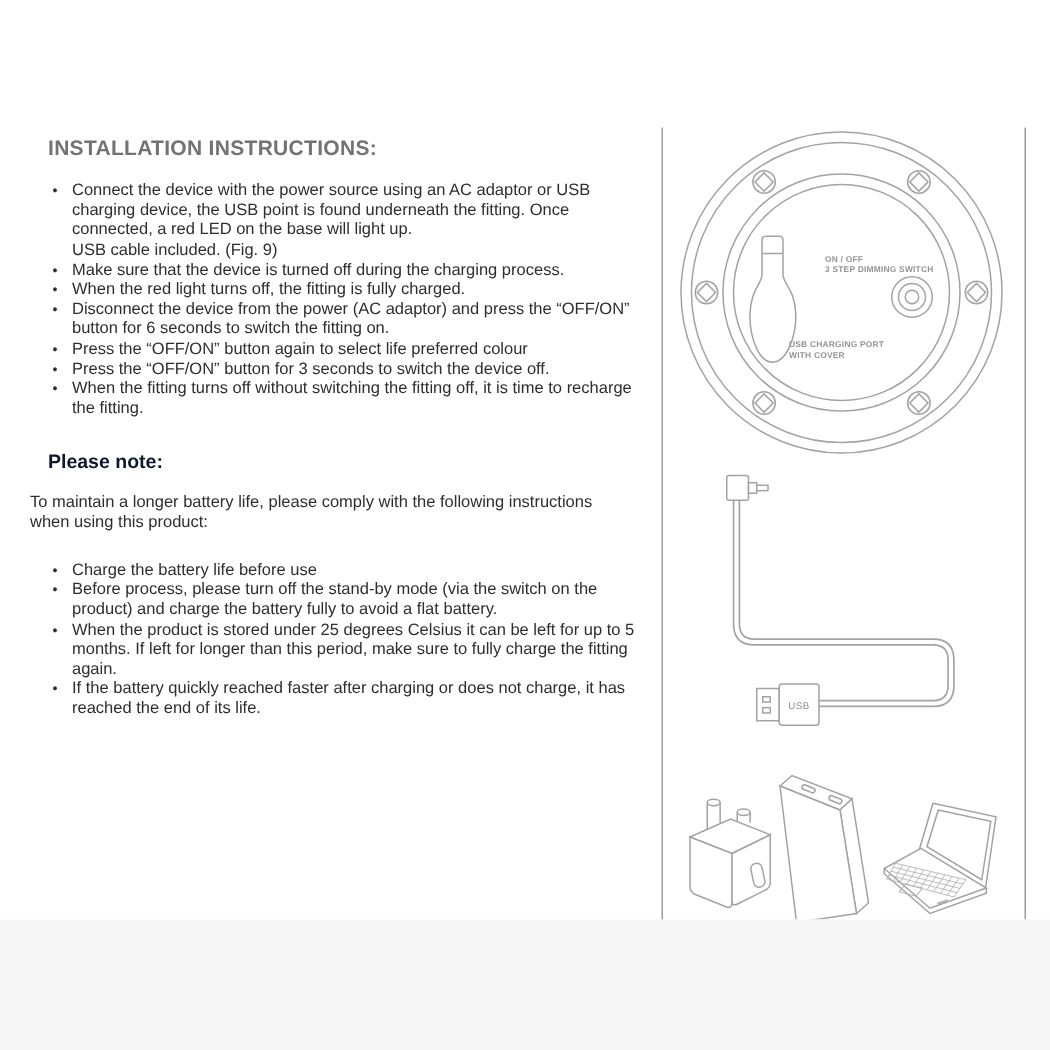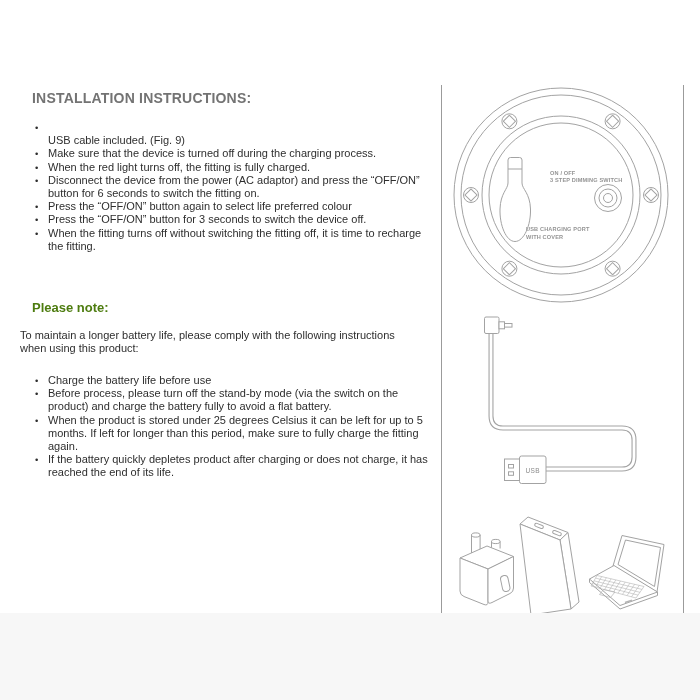--- a/index.html
+++ b/index.html
@@ -7,21 +7,21 @@
     width:700px;height:700px;position:relative;background:#ffffff;
     font-family:"Liberation Sans", sans-serif;color:#2e2e2e;overflow:hidden;
   }
   .abs{position:absolute;}
   
   .h1{
     left:32px;top:90px;font-size:14px;font-weight:bold;color:#737373;
     letter-spacing:0.2px;
   }
   .h2{
-    left:32px;top:300px;font-size:13px;font-weight:bold;color:#4d7c0f;
+    left:32px;top:300px;font-size:13px;font-weight:bold;color:#0f172a;
   }
   .intro{
     left:20px;top:329px;width:388px;font-size:11px;line-height:13.2px;
   }
   .list{left:32px;width:404px;font-size:11px;line-height:13.2px;}
   .list1{top:121px;}
   .list2{top:374px;}
   .li{display:flex;}
   .dot{width:16px;flex:0 0 16px;padding-left:3px;font-size:9.5px;line-height:13.2px;box-sizing:border-box;}
   .txt{width:388px;}
@@ -44,21 +44,21 @@
   }
 </style>
 </head>
 <body>
 
 <div class="abs h1">INSTALLATION INSTRUCTIONS:</div>
 
 <div class="abs list list1">
   <div class="li">
     <span class="dot">•</span>
-    <span class="txt"><br>
+    <span class="txt"><span>Connect the device with the power source using an AC adaptor or USB charging device, the USB point is found underneath the fitting. Once connected, a red LED on the base will light up.</span><br>
     <span>USB cable included. (Fig. 9)</span></span>
   </div>
   <div class="li">
     <span class="dot">•</span>
     <span class="txt">Make sure that the device is turned off during the charging process.</span>
   </div>
   <div class="li">
     <span class="dot">•</span>
     <span class="txt">When the red light turns off, the fitting is fully charged.</span>
   </div>
@@ -92,21 +92,21 @@
   <div class="li">
     <span class="dot">•</span>
     <span class="txt"><span class="bseg">Before process</span><span>, please turn off the stand-by mode (via the switch on the product) and charge the battery fully to avoid a flat battery.</span></span>
   </div>
   <div class="li">
     <span class="dot">•</span>
     <span class="txt">When the product is stored under 25 degrees Celsius it can be left for up to 5 months. If left for longer than this period, make sure to fully charge the fitting again.</span>
   </div>
   <div class="li">
     <span class="dot">•</span>
-    <span class="txt"><span class="bseg">If the battery quickly depletes product after charging or does not</span><span> charge, it has reached the end of its life.</span></span>
+    <span class="txt"><span class="bseg">If the battery quickly reached faster after charging or does not</span><span> charge, it has reached the end of its life.</span></span>
   </div>
 </div>
 
 <div class="abs panel">
   <svg width="241" height="528" viewBox="0 0 241 528">
     <g fill="#ffffff" stroke="#a3a3a3" stroke-width="1">
 
       <g>
         <circle cx="119" cy="110" r="107"></circle>
         <circle cx="119" cy="110" r="100"></circle>

